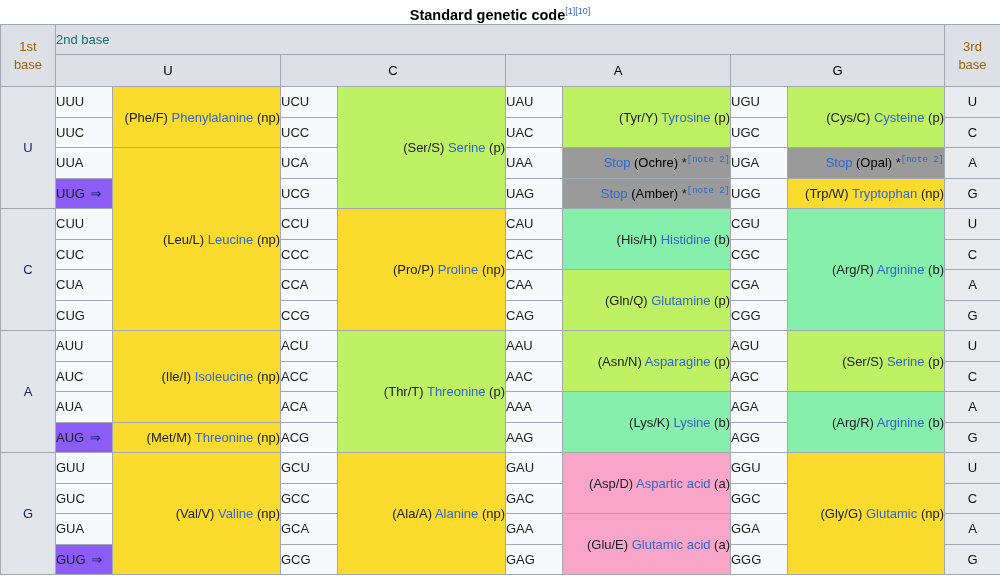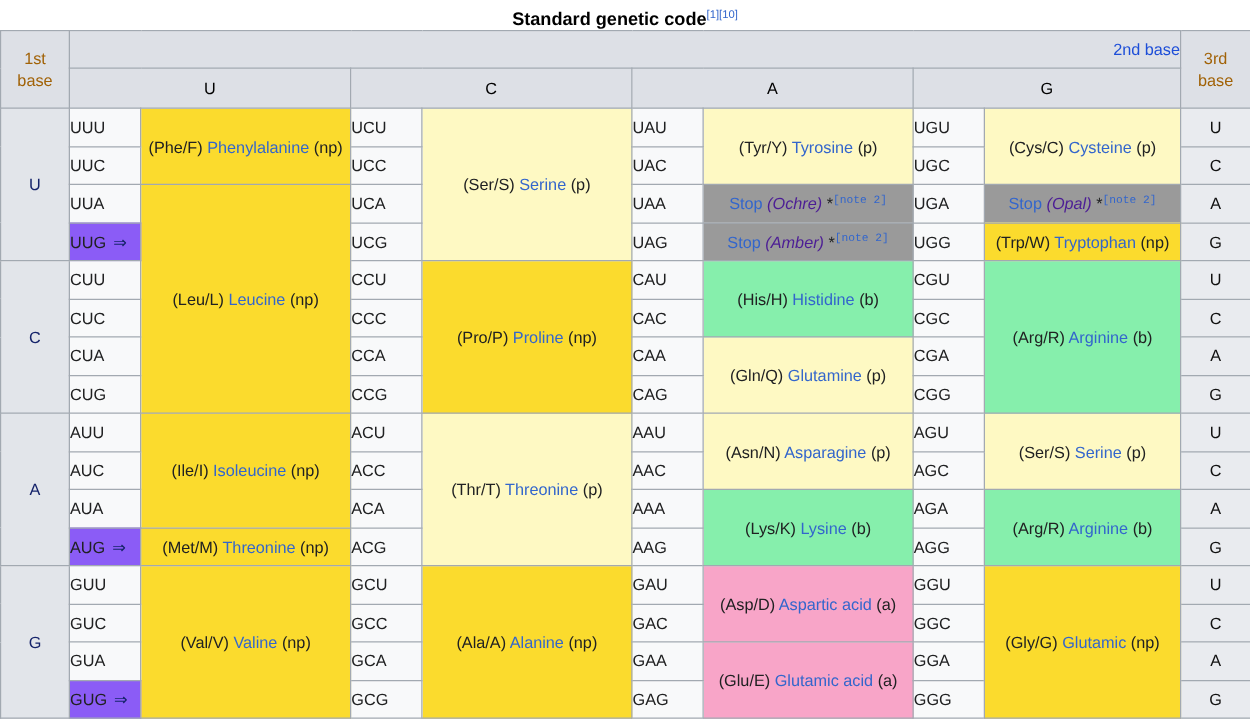--- a/index.html
+++ b/index.html
@@ -53,23 +53,23 @@
     padding: 0;
     font-weight: normal;
     font-size: 13px;
     vertical-align: middle;
     box-sizing: border-box;
   }
 
   
   .hdr {
     background: #dde0e6;
-    text-align: right;
-    font-weight: bold;
-    color: #1d4ed8;
+    text-align: left;
+    font-weight: bold;
+    color: #0f766e;
     font-size: 13.5px;
   }
   .hdr-sub {
     background: #dde0e6;
     text-align: center;
     font-weight: bold;
     color: #000000;
     font-size: 13.5px;
     height: 32px;
   }
@@ -114,38 +114,38 @@
     color: #202122;
   }
   .codon .arrow {
     color: #16246b;
     font-size: 13px;
     padding-left: 2px;
   }
 
   
   .aa {
-    text-align: center;
+    text-align: right;
     padding-left: 10px;
     font-size: 13.5px;
   }
   .aa .lk { color: #3366cc; }
   .aa .plain { color: #202122; }
-  .aa .ital { font-style: italic; color: #4c1d95; }
+  .aa .ital { color: #000000; }
   .aa .note {
     font-size: 9px;
     vertical-align: super;
     color: #3366cc;
     font-family: Liberation Mono, monospace;
   }
   .aa .star { color: #202122; }
 
   
   .c-np   { background: #fbdb2d; }  
-  .c-p    { background: #fef9c3; }  
+  .c-p    { background: #bef264; }  
   .c-b    { background: #86efac; }  
   .c-a    { background: #f8a5c8; }  
   .c-stop { background: #9a9a9a; }  
 </style>
 </head>
 <body>
 
 <div class="page">
 
   <div class="title-bar">

